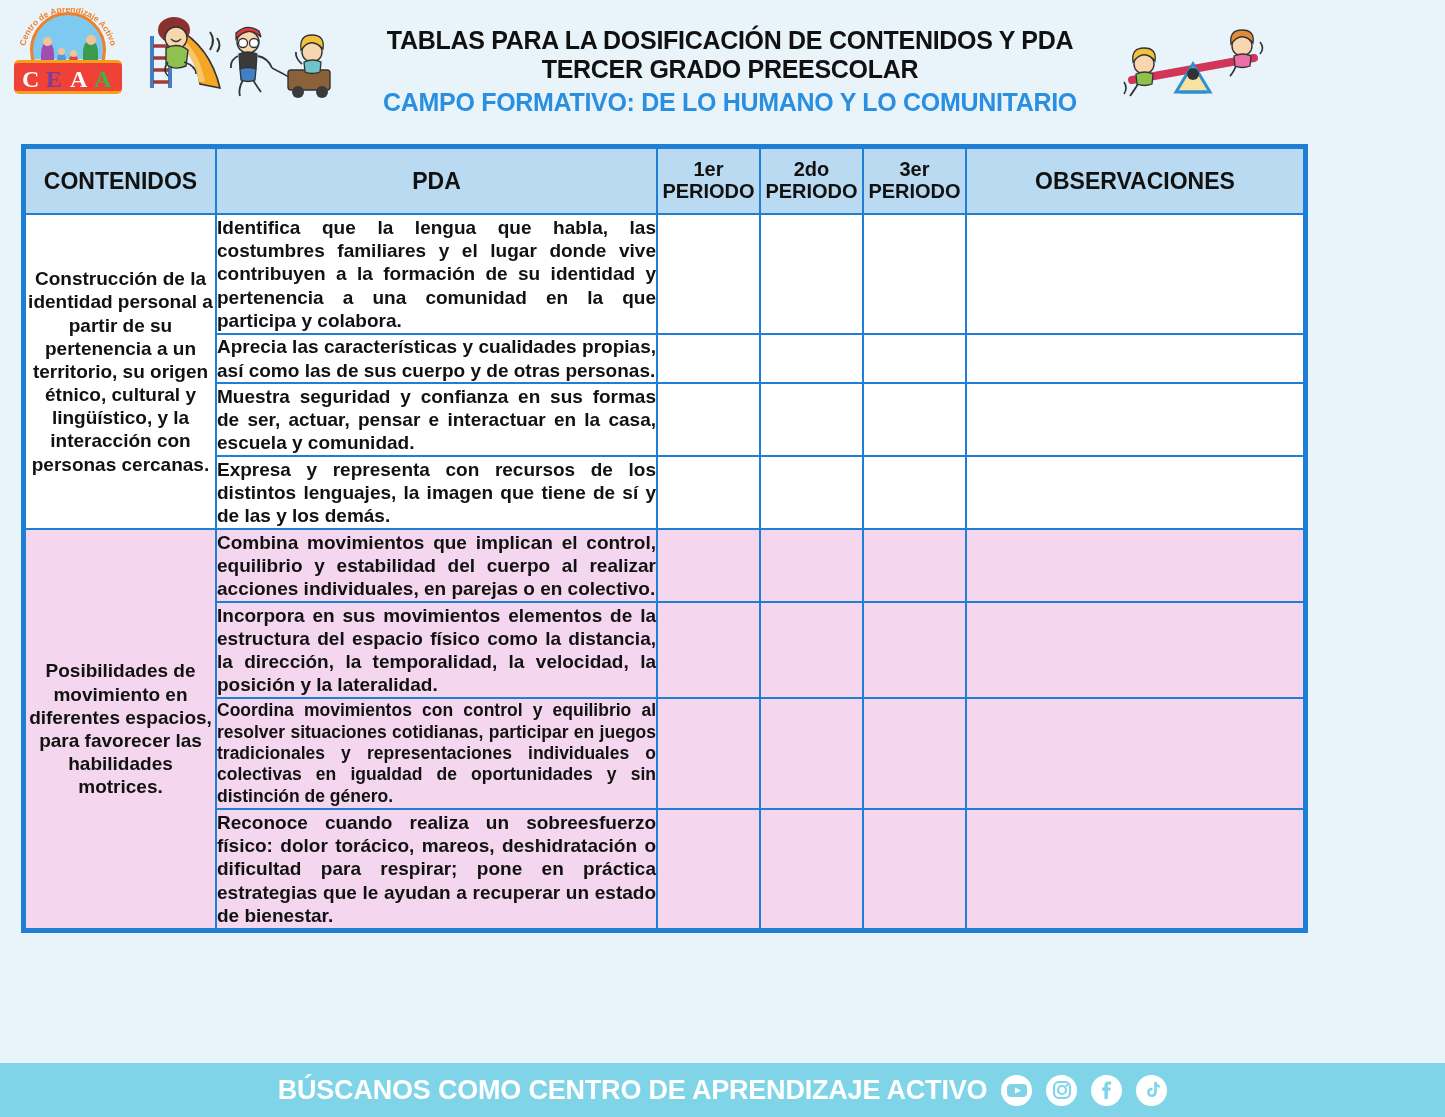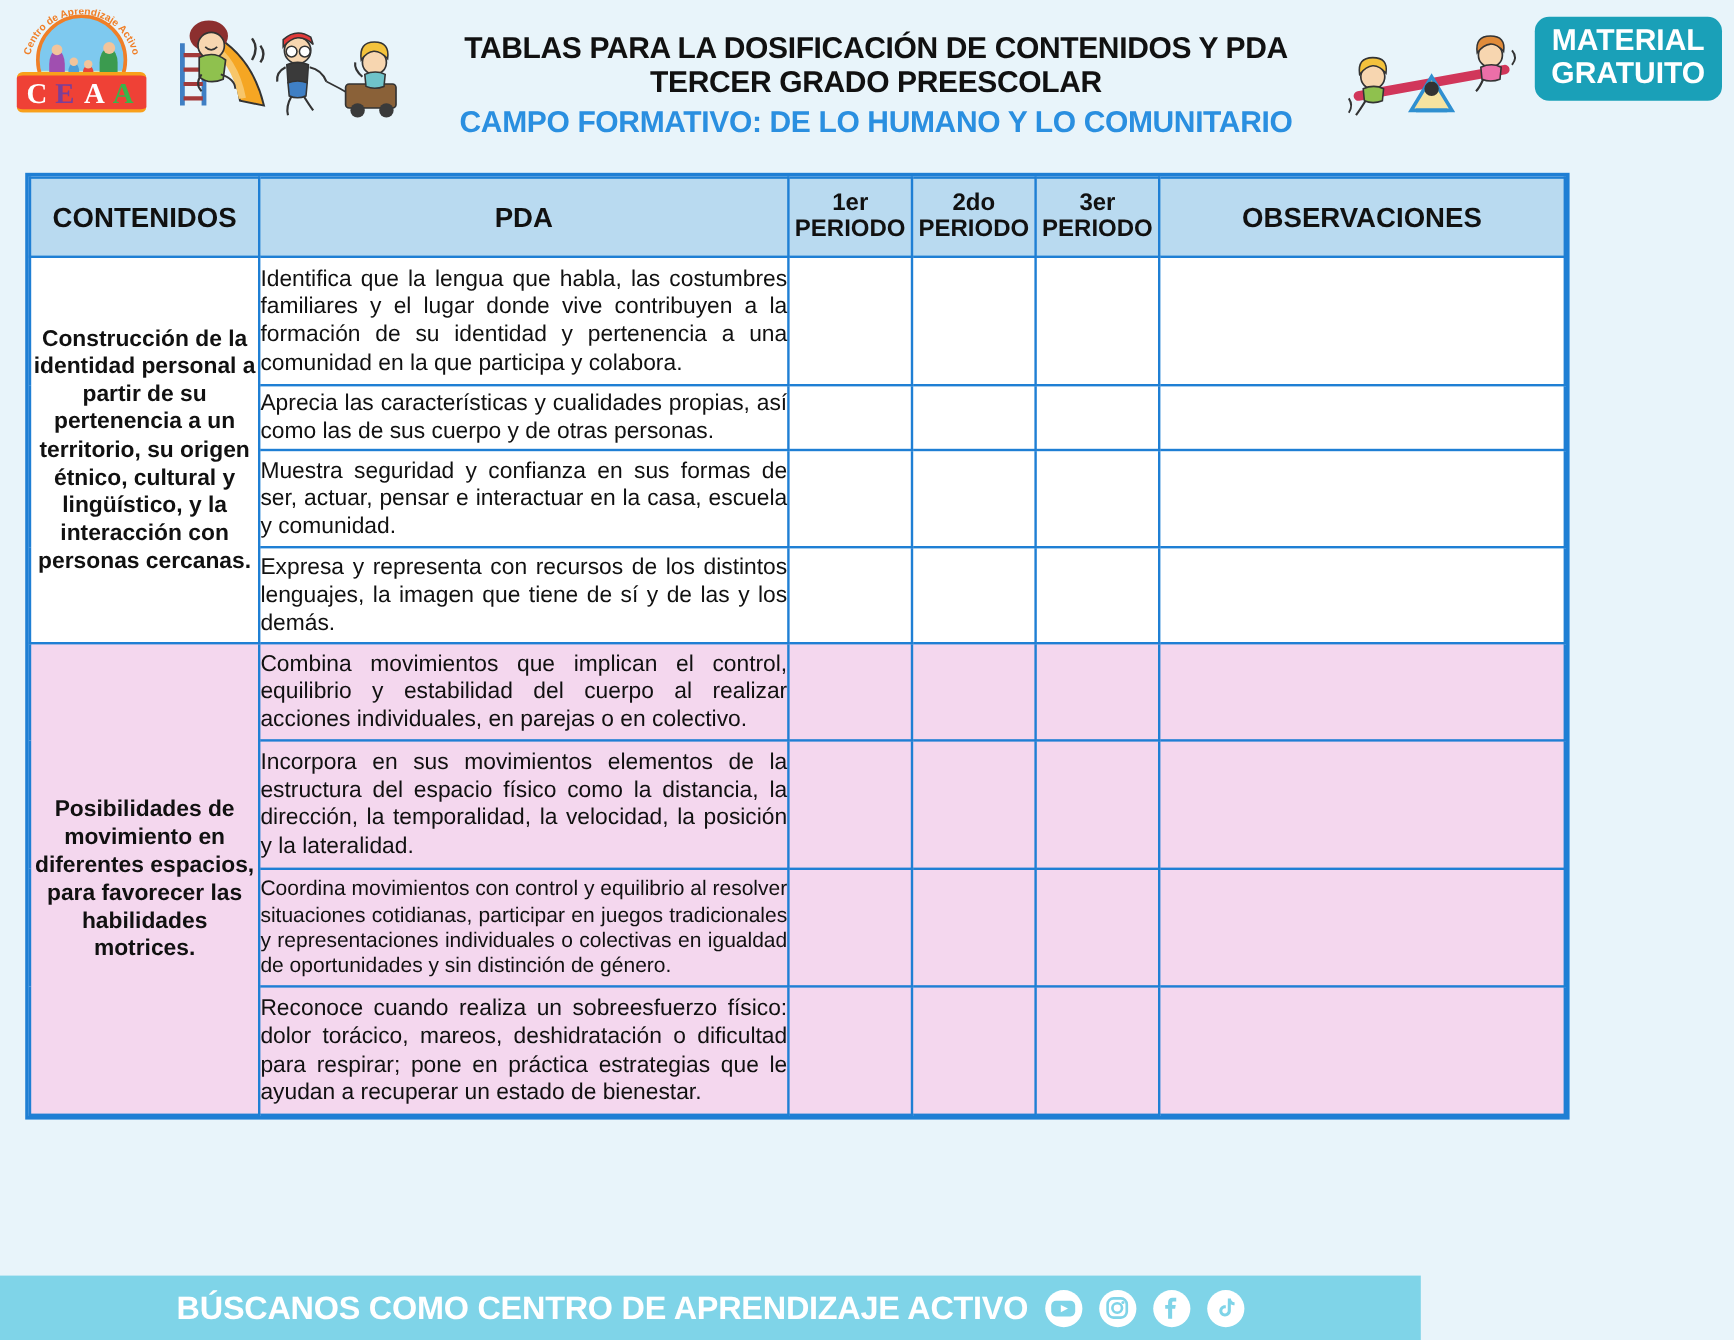--- a/index.html
+++ b/index.html
@@ -89,32 +89,33 @@
     text-align:center;vertical-align:middle;
     font-size:19px;font-weight:bold;color:#111;line-height:1.22;
     padding:4px 6px;
     margin-top:44px;
   }
   td.pda-cell{
     text-align:justify;text-justify:inter-word;
     vertical-align:middle;
     font-size:19px;color:#111;line-height:1.22;
     padding:7px 9px 7px 8px;
+    font-weight:bold;
   }
   td.pda-cell.small{font-size:17.5px;line-height:1.22;margin-left:21px;}
   td.mark{background:transparent;}
 
   .sec-pink td{background:#f4d7ee;}
   .sec-pink td.cont-cell{background:#f4d7ee;}
 
   
   .footer-area{position:absolute;left:0;top:933px;width:1445px;height:130px;}
 
   .footer-bar{
-    position:absolute;left:0;top:1063px;width:1184px;height:54px;
+    position:absolute;left:0;top:1063px;width:1445px;height:54px;
     background:#7fd4e8;
     display:flex;align-items:center;justify-content:center;gap:14px;
   }
   .footer-bar .ftext{
     color:#fff;font-size:27px;font-weight:bold;letter-spacing:-0.2px;
   }
   .soc{
     width:31px;height:31px;border-radius:50%;background:#fff;
     display:flex;align-items:center;justify-content:center;
   }
@@ -202,24 +203,20 @@
     <path d="M15 44 q11 -14 22 -1 q2 -13 -11 -13 q-13 0 -11 14 z" fill="#f3c23c" stroke="#333" stroke-width="1.3"></path>
     <path d="M18 56 q9 -4 17 0 l-1 10 q-8 3 -15 0 z" fill="#8fc14e" stroke="#333" stroke-width="1.3"></path>
     <path d="M20 66 q-5 8 -8 12" stroke="#333" stroke-width="1.8" fill="none"></path>
     <circle cx="124" cy="28" r="10" fill="#f7d6b0" stroke="#333" stroke-width="1.4"></circle>
     <path d="M113 26 q11 -14 22 -1 q2 -13 -11 -13 q-13 0 -11 14 z" fill="#e08b3a" stroke="#333" stroke-width="1.3"></path>
     <path d="M116 38 q9 -4 17 0 l-1 10 q-8 3 -15 0 z" fill="#ec6fa8" stroke="#333" stroke-width="1.3"></path>
     <path d="M118 48 q-3 7 -6 10" stroke="#333" stroke-width="1.8" fill="none"></path>
     <path d="M6 64 q4 6 0 12 M142 24 q5 6 0 12" stroke="#333" stroke-width="1.6" fill="none"></path>
   </svg>
 
-  <div class="badge-gratuito">
-    <div>MATERIAL</div>
-    <div>GRATUITO</div>
-  </div>
 </div>
 
 <div class="table-wrap">
   <table class="main">
     <colgroup>
       <col class="col-cont">
         <col class="col-pda">
       <col class="col-p">
         <col class="col-p">
         <col class="col-p">

